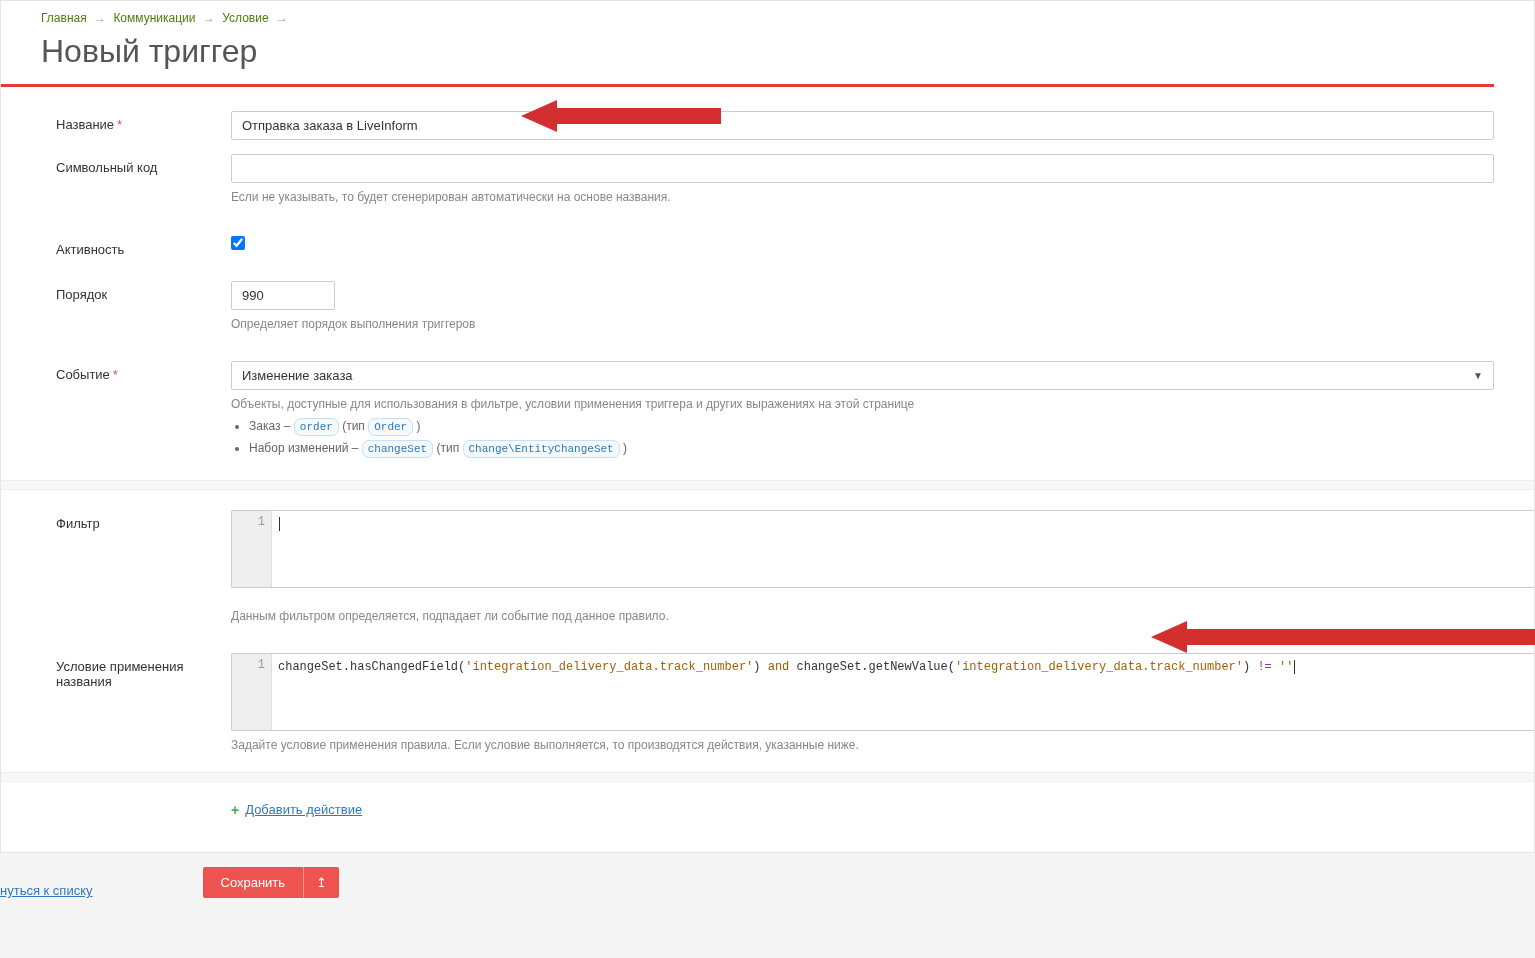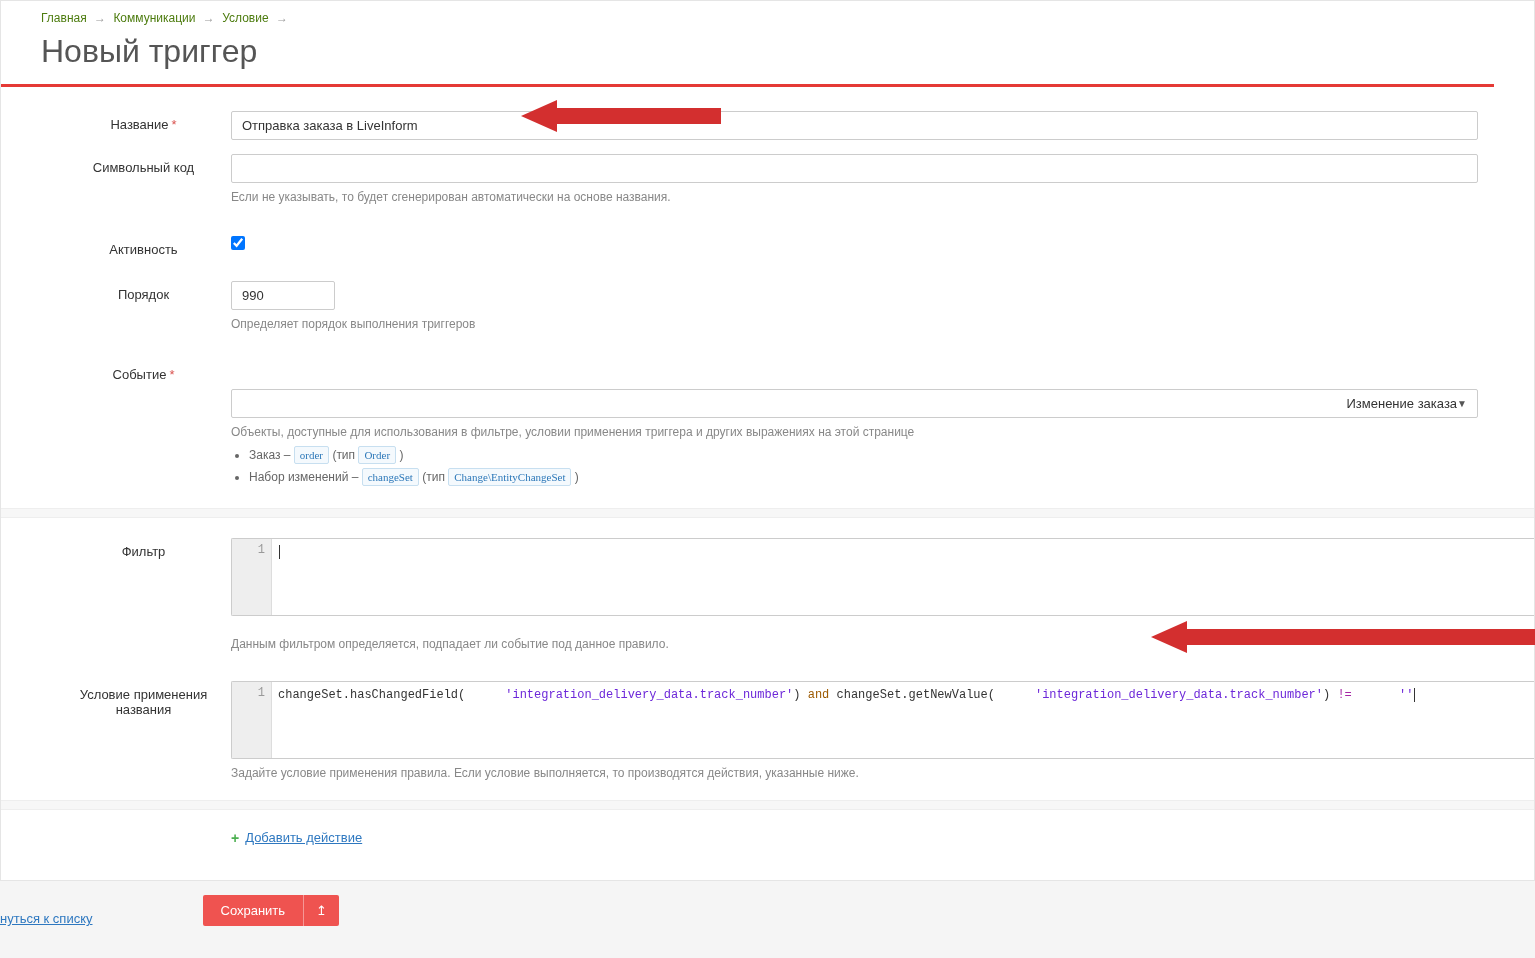--- a/index.html
+++ b/index.html
@@ -6,45 +6,45 @@
   body { font-family: Arial, Helvetica, sans-serif; font-size: 13px; color: #333; background: #f5f5f5; }
   .page { background: #fff; margin: 0; min-height: 820px; border: 1px solid #e5e5e5; }
   .breadcrumb { padding: 10px 40px 4px 40px; color: #888; font-size: 12px; }
   .breadcrumb a { color: #4d7c0f; text-decoration: none; }
   .breadcrumb .sep { margin: 0 4px; color: #999; }
   h1.page-title { font-size: 32px; font-weight: 400; color: #555; padding: 4px 40px 14px 40px; }
   .title-underline { height: 3px; background: #e53935; margin: 0 40px 18px 0; }
 
   .form-card { padding: 0 0 10px 0; }
   .form-row { display: flex; align-items: flex-start; padding: 6px 0; margin: 0 0 2px 0; }
-  .form-label { width: 230px; min-width: 230px; padding: 6px 0 0 55px; color: #333; font-size: 13px; text-align: center; }
+  .form-label { width: 230px; min-width: 230px; padding: 6px 0 0 55px; color: #333; font-size: 13px; }
   .form-label .req { color: #d9534f; margin-left: 3px; }
-  .form-field { flex: 1; padding-right: 56px; }
+  .form-field { flex: 1; padding-right: 40px; }
   .help { color: #888; font-size: 12px; margin-top: 6px; line-height: 1.4; }
 
   input[type="text"], .select-like {
     width: 100%; border: 1px solid #ccc; border-radius: 2px; padding: 6px 10px; font-size: 13px; color: #333; background: #fff;
   }
   input.narrow { width: 104px; }
-  .select-like { display:flex; align-items:center; justify-content:flex-end; cursor:pointer;margin-top:28px; }
+  .select-like { display:flex; align-items:center; justify-content:space-between; cursor:pointer; }
   .select-like .caret { font-size: 10px; color: #555; }
   input[type="checkbox"] { width: 14px; height: 14px; }
 
   .objects-list { margin: 6px 0 0 18px; }
   .objects-list li { list-style: disc; color: #666; font-size: 12px; margin-bottom: 4px; }
-  .token { display:inline-block; border:1px solid #c7dff0; background:#f4f9fd; color:#2d78b9; border-radius:2px; padding:0 5px; font-family: Liberation Serif, serif; font-size: 11px; line-height:16px; }
+  .token { display:inline-block; border:1px solid #c7dff0; background:#f4f9fd; color:#2d78b9; border-radius:7px; padding:0 5px; font-family: Liberation Mono, monospace; font-size: 11px; line-height:16px; }
 
   .divider { height: 10px; background: #f7f7f7; border-top:1px solid #eee; border-bottom:1px solid #eee; }
 
   .code-editor { border:1px solid #ccc; border-radius:2px; background:#fff; height:78px; display:flex; overflow:hidden; font-family: Consolas, "Courier New", monospace; font-size:12px; }
   .code-editor .gutter { width:40px; background:#eee; border-right:1px solid #ddd; text-align:right; color:#999; padding:4px 6px 0 0; }
   .code-editor .code { flex:1; padding:4px 6px 0 6px; white-space:pre; color:#333; line-height:18px; }
   .kw { color: #9c5a00; } 
   .fn { color: #333; }
-  .str { color: #6d28d9; margin-left: 40px; }
+  .str { color: #a16207; }
   .op { color: #a626a4; }
   .cursor { border-left:1px solid #333; margin-left:1px; animation: blink 1s step-end infinite; }
   @keyframes blink { 50% { border-color: transparent; } }
   .punc { color: #333; }
 
   .add-action { color:#2e78c0; font-size:13px; display:inline-flex; align-items:center; gap:6px; cursor:pointer; }
   .add-action .plus { color:#4caf50; font-weight:bold; font-size:14px; }
 
   .bottom-bar { padding: 14px 40px 14px 0; display:flex; gap:0; align-items:flex-end; }
   .btn-link { color:#2e78c0; font-size:13px; margin-left:0; margin-right: 110px; text-decoration:underline; cursor:pointer; }

